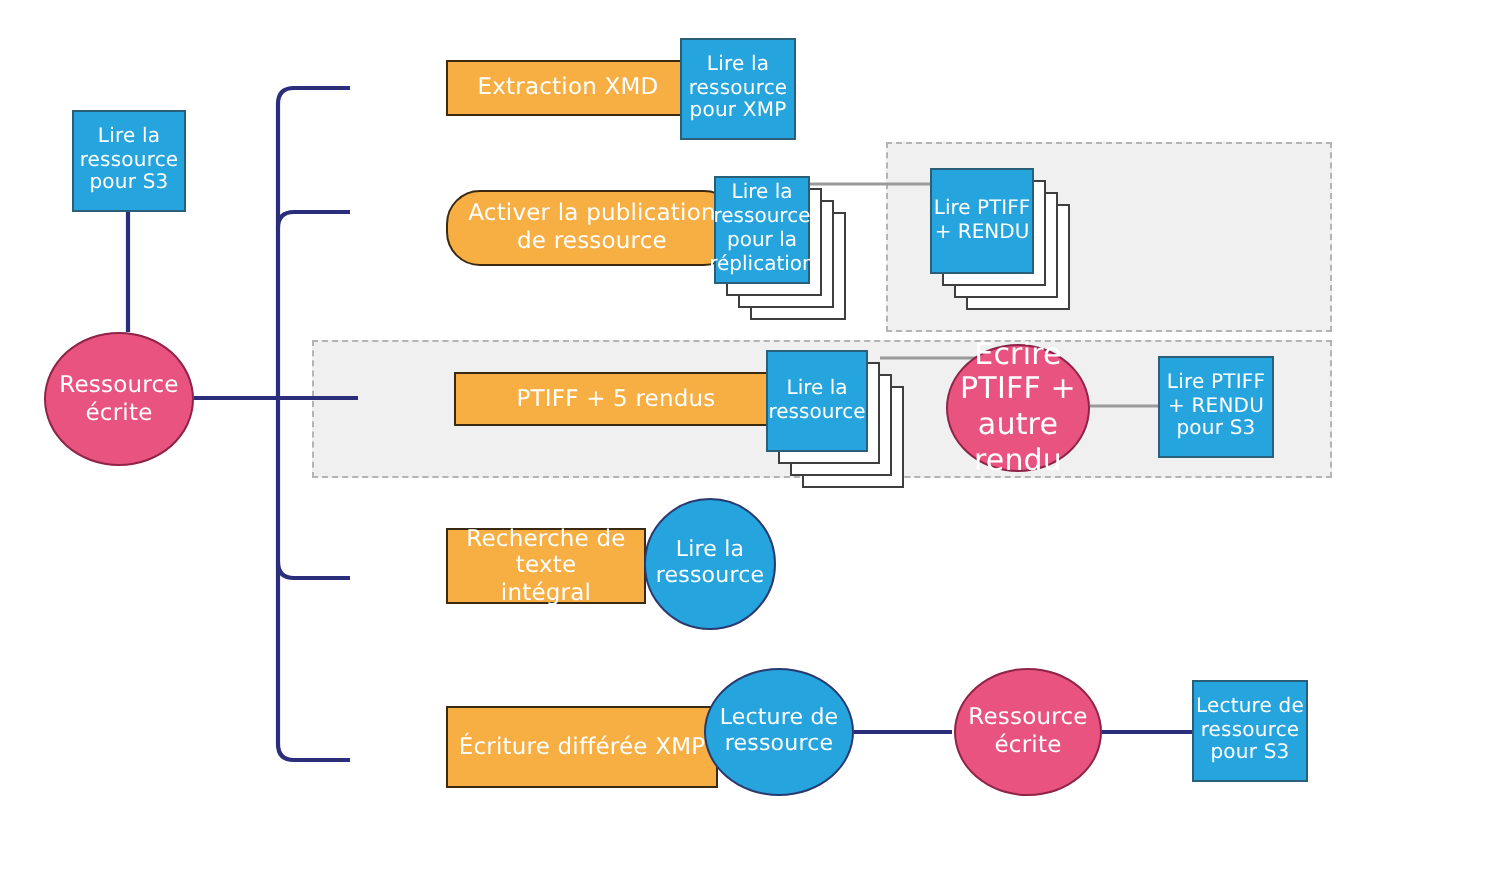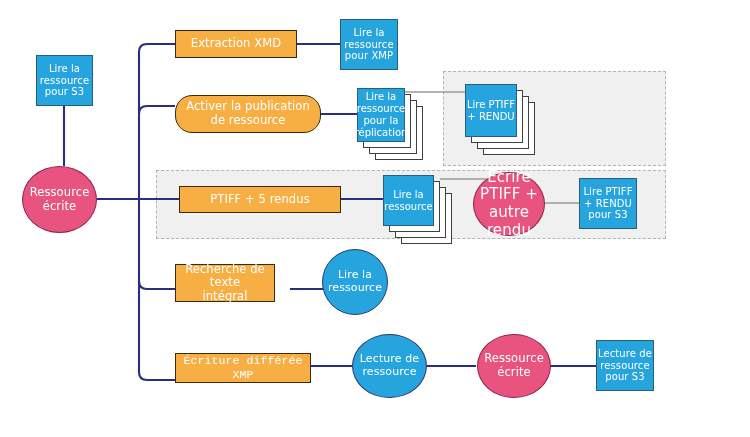--- a/index.html
+++ b/index.html
@@ -37,20 +37,21 @@
     line-height:1.18;
     letter-spacing:.1px;
     white-space:pre-line;
   }
 
   
   .n-orange{
     background:#F7AE42;
     border:1.6px solid #3a2a12;
     font-size:11.5px;
+    margin-left:48px;
   }
 
   
   .n-blue{
     background:#26A4DE;
     border:1.6px solid #2a5f7a;
     font-size:10px;
   }
 
   
@@ -194,21 +195,21 @@
   <div class="node n-blue" style="left:579px; top:178px; width:58px; height:51px;">Lire PTIFF
 + RENDU
 pour S3</div>
 
   <div class="node n-orange" style="left:175px; top:264px; width:100px; height:38px;">Recherche de texte
 intégral</div>
 
   <div class="node n-bluecircle" style="left:322px; top:249px; width:66px; height:66px;">Lire la
 ressource</div>
 
-  <div class="node n-orange" style="left:175px; top:353px; width:136px; height:30px;font-family:Liberation Mono, monospace;">Écriture différée XMP</div>
+  <div class="node n-orange" style="left:175px; top:353px; width:136px; height:41px;">Écriture différée XMP</div>
 
   <div class="node n-bluecircle" style="left:352px; top:334px; width:75px; height:64px;">Lecture de
 ressource</div>
 
   <div class="node n-pink" style="left:477px; top:334px; width:74px; height:64px;">Ressource
 écrite</div>
 
   <div class="node n-blue" style="left:596px; top:340px; width:58px; height:51px;">Lecture de
 ressource
 pour S3</div>

